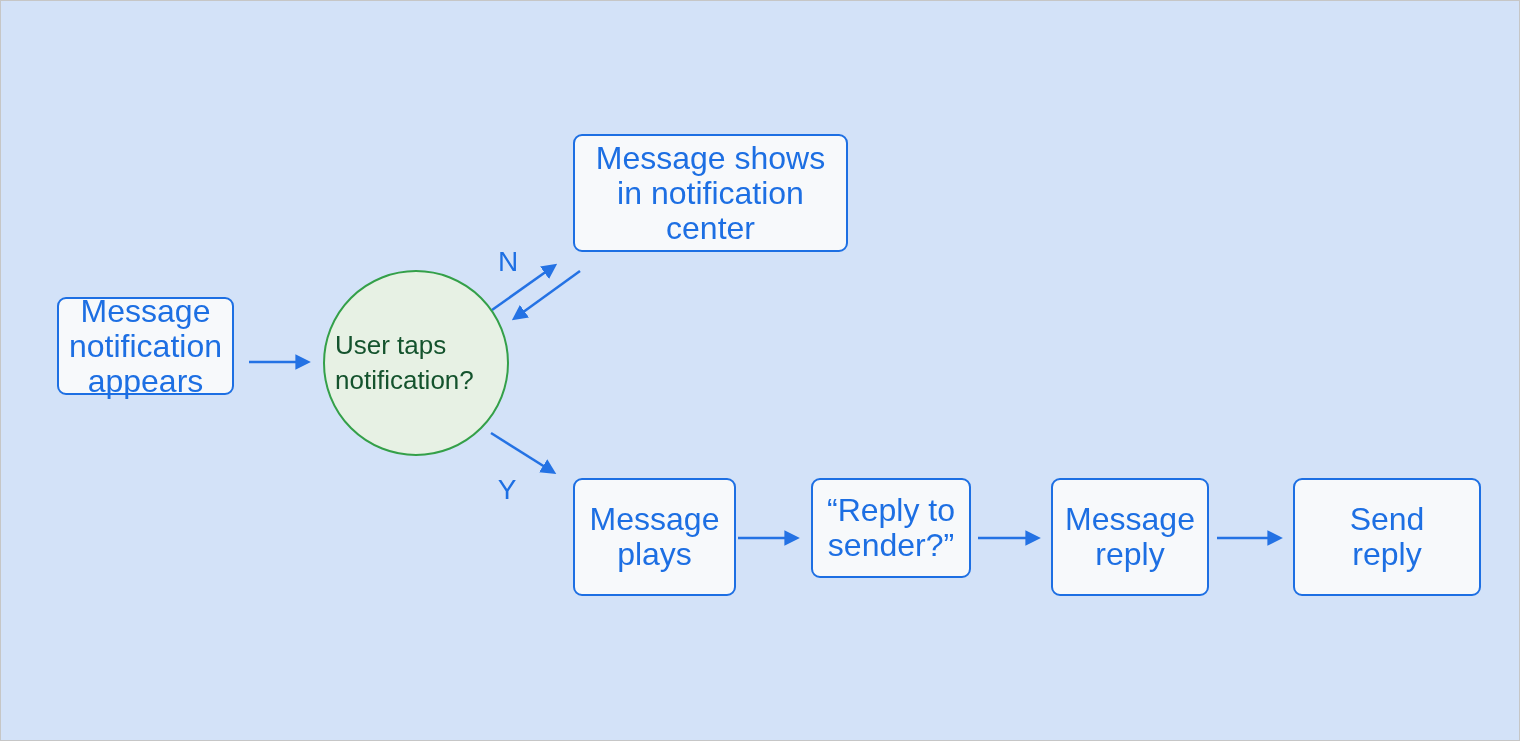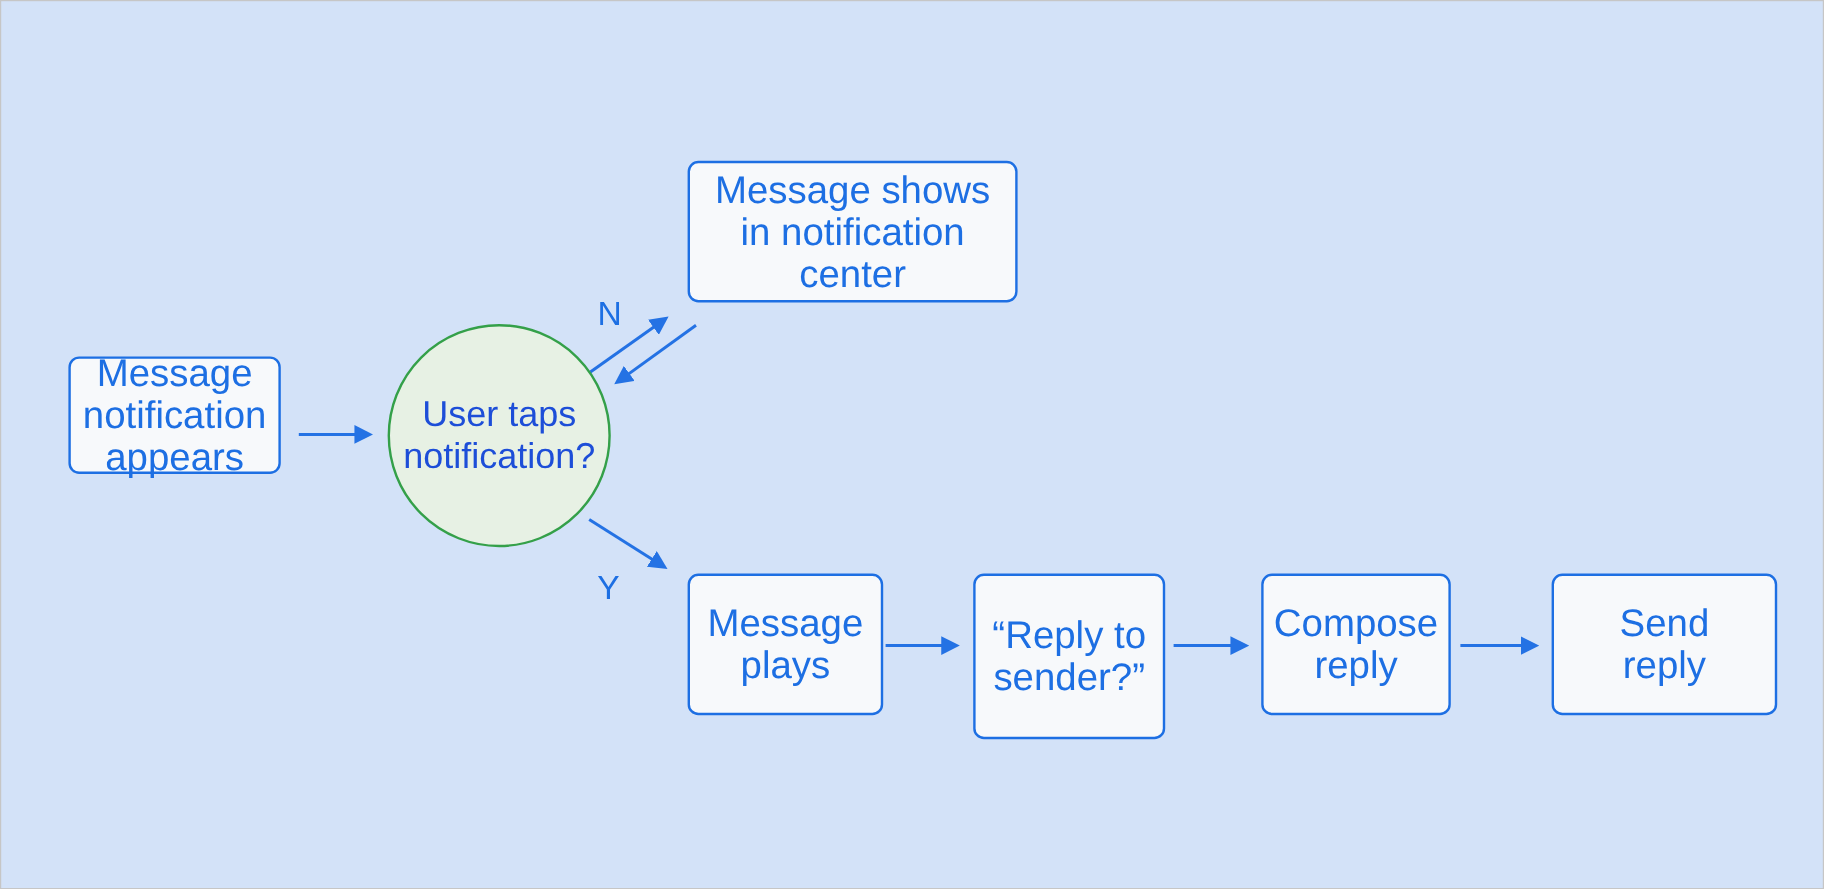--- a/index.html
+++ b/index.html
@@ -40,27 +40,26 @@
     font-size: 32px;
     line-height: 35px;
     padding: 4px 8px;
   }
   .node.narrow { padding: 4px 32px; }
   .decision {
     position: absolute;
     display: flex;
     align-items: center;
     justify-content: center;
-    text-align: center;
     box-sizing: border-box;
     background: #e7f1e4;
     border: 2.5px solid #34a049;
     border-radius: 50%;
-    color: #1d4ed8;
-    font-size: 30px;
+    color: #14532d;
+    font-size: 26px;
     line-height: 35px;
     padding: 0 10px;
   }
   .edge-label {
     position: absolute;
     transform: translate(-50%, -50%);
     color: #1d6fe3;
     font-size: 28px;
     line-height: 28px;
   }
@@ -94,26 +93,26 @@
   </div>
 
   <div class="node" style="left:572px; top:133px; width:275px; height:118px;">
     <span>Message shows in notification center</span>
   </div>
 
   <div class="node" style="left:572px; top:477px; width:163px; height:118px;">
     <span>Message plays</span>
   </div>
 
-  <div class="node" style="left:810px; top:477px; width:160px; height:138px;">
+  <div class="node" style="left:810px; top:477px; width:160px; height:100px;">
     <span>“Reply to sender?”</span>
   </div>
 
   <div class="node" style="left:1050px; top:477px; width:158px; height:118px;">
-    <span>Compose reply</span>
+    <span>Message reply</span>
   </div>
 
   <div class="node narrow" style="left:1292px; top:477px; width:188px; height:118px;">
     <span>Send reply</span>
   </div>
 
   <div class="edge-label" style="left:507px; top:261px;">N</div>
 
   <div class="edge-label" style="left:506px; top:489px;">Y</div>
 

